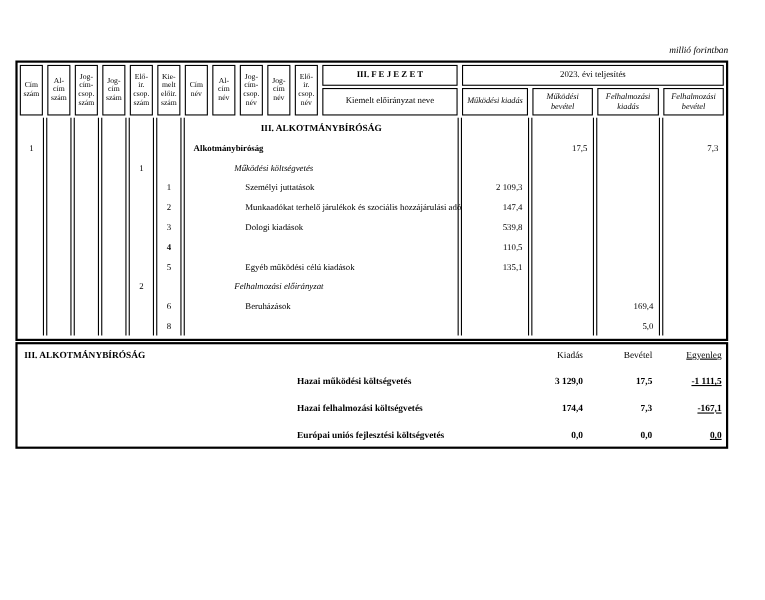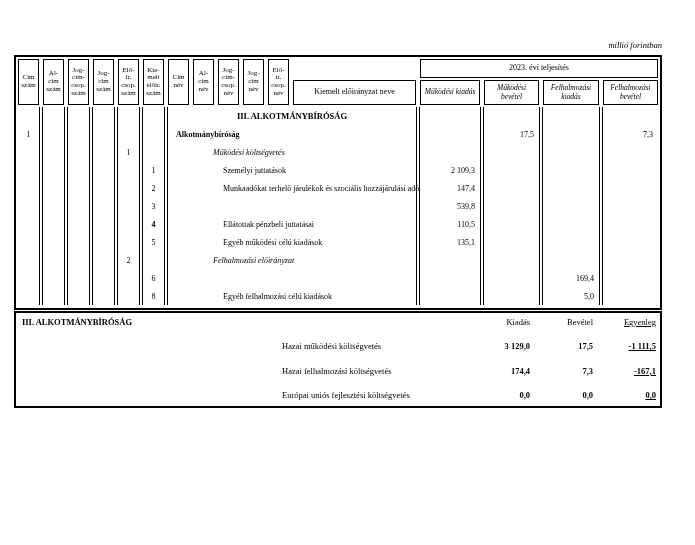--- a/index.html
+++ b/index.html
@@ -36,21 +36,21 @@
   .bval { justify-content:flex-end; padding-right:5px; font-size:8px; }
   .bold { font-weight:bold; }
 
   
   .summary { position:absolute; left:14px; top:311px; width:648px; height:97px;
              border:2px solid #000; padding:4px 4px; display:flex; flex-direction:column;
              justify-content:space-between; background:#fff; }
   .srow { position:relative; height:12px; font-size:8.5px; }
   .srow span { position:absolute; white-space:nowrap; top:0; }
   .s-section { left:2px; font-weight:bold; }
-  .s-label { left:262px; font-weight:normal; }
+  .s-label { left:250px; font-weight:bold; }
   .s-total-label { left:377px; font-weight:bold; }
   .s-c1 { right:126px; } .s-c2 { right:63px; } .s-c3 { right:0px;text-decoration:underline; }
   .s-head { font-weight:normal; }
   .s-val { font-weight:bold; }
 </style>
 </head>
 <body>
 
 <div class="note">millió forintban</div>
 
@@ -62,20 +62,21 @@
     <div class="hcell tall" style="grid-column:5">Jog- cím- csop. szám</div>
     <div class="hcell tall" style="grid-column:7">Jog- cím szám</div>
     <div class="hcell tall" style="grid-column:9">Elő- ir. csop. szám</div>
     <div class="hcell tall" style="grid-column:11">Kie- melt előir. szám</div>
     <div class="hcell tall" style="grid-column:13">Cím név</div>
     <div class="hcell tall" style="grid-column:15">Al- cím név</div>
     <div class="hcell tall" style="grid-column:17">Jog- cím- csop. név</div>
     <div class="hcell tall" style="grid-column:19">Jog- cím név</div>
     <div class="hcell tall" style="grid-column:21">Elő- ir. csop. név</div>
 
+    <div class="hcell fejezet" style="grid-column:23; grid-row:1">III. F E J E Z E T</div>
     <div class="hcell neve" style="grid-column:23; grid-row:2">Kiemelt előirányzat neve</div>
     <div class="hcell year" style="grid-column:25/32; grid-row:1">2023. évi teljesítés</div>
     <div class="hcell vhead" style="grid-column:25; grid-row:2">Működési kiadás</div>
     <div class="hcell vhead" style="grid-column:27; grid-row:2">Működési bevétel</div>
     <div class="hcell vhead" style="grid-column:29; grid-row:2">Felhalmozási kiadás</div>
     <div class="hcell vhead" style="grid-column:31; grid-row:2">Felhalmozási bevétel</div>
   </div>
 
   <div class="grid-cols tbody">
     <div class="vsep" style="grid-column:2"></div>
@@ -101,38 +102,38 @@
 
     <div class="bnum" style="grid-row:4; grid-column:11">1</div>
     <div class="bname ind2" style="grid-row:4; grid-column:13/24">Személyi juttatások</div>
     <div class="bval" style="grid-row:4; grid-column:25">2 109,3</div>
 
     <div class="bnum" style="grid-row:5; grid-column:11">2</div>
     <div class="bname ind2" style="grid-row:5; grid-column:13/24">Munkaadókat terhelő járulékok és szociális hozzájárulási adó</div>
     <div class="bval" style="grid-row:5; grid-column:25">147,4</div>
 
     <div class="bnum" style="grid-row:6; grid-column:11">3</div>
+    <div class="bname ind2" style="grid-row:6; grid-column:13/24">Dologi kiadások</div>
     <div class="bval" style="grid-row:6; grid-column:25">539,8</div>
 
     <div class="bnum bold" style="grid-row:7; grid-column:11">4</div>
-    <div class="bname ind2" style="grid-row:7; grid-column:13/24">Ellátottak pénzbeli juttatásai</div>
     <div class="bval" style="grid-row:7; grid-column:25">110,5</div>
 
     <div class="bnum" style="grid-row:8; grid-column:11">5</div>
     <div class="bname ind2" style="grid-row:8; grid-column:13/24">Egyéb működési célú kiadások</div>
     <div class="bval" style="grid-row:8; grid-column:25">135,1</div>
 
     <div class="bnum" style="grid-row:9; grid-column:9">2</div>
     <div class="bname ind1" style="grid-row:9; grid-column:13/24">Felhalmozási előirányzat</div>
 
     <div class="bnum" style="grid-row:10; grid-column:11">6</div>
+    <div class="bname ind2" style="grid-row:10; grid-column:13/24">Beruházások</div>
     <div class="bval" style="grid-row:10; grid-column:29">169,4</div>
 
     <div class="bnum" style="grid-row:11; grid-column:11">8</div>
-    <div class="bname ind2" style="grid-row:11; grid-column:13/24">Egyéb felhalmozási célú kiadások</div>
     <div class="bval" style="grid-row:11; grid-column:29">5,0</div>
   </div>
 </div>
 
 <div class="summary">
   <div class="srow">
     <span class="s-section">III. ALKOTMÁNYBÍRÓSÁG</span>
     <span class="s-c1 s-head">Kiadás</span>
     <span class="s-c2 s-head">Bevétel</span>
     <span class="s-c3 s-head">Egyenleg</span>

